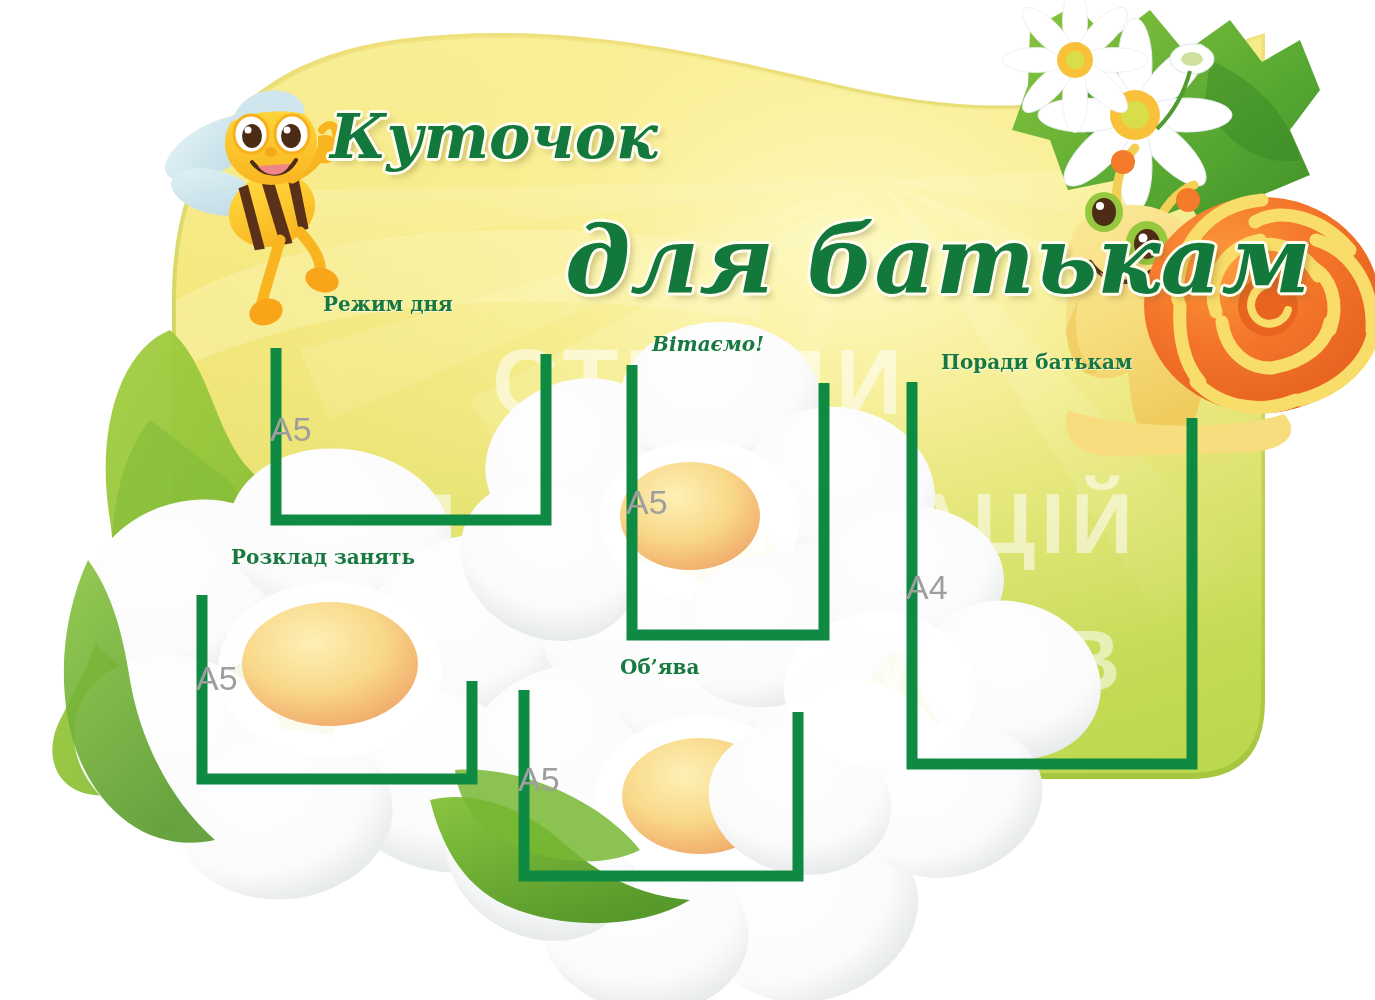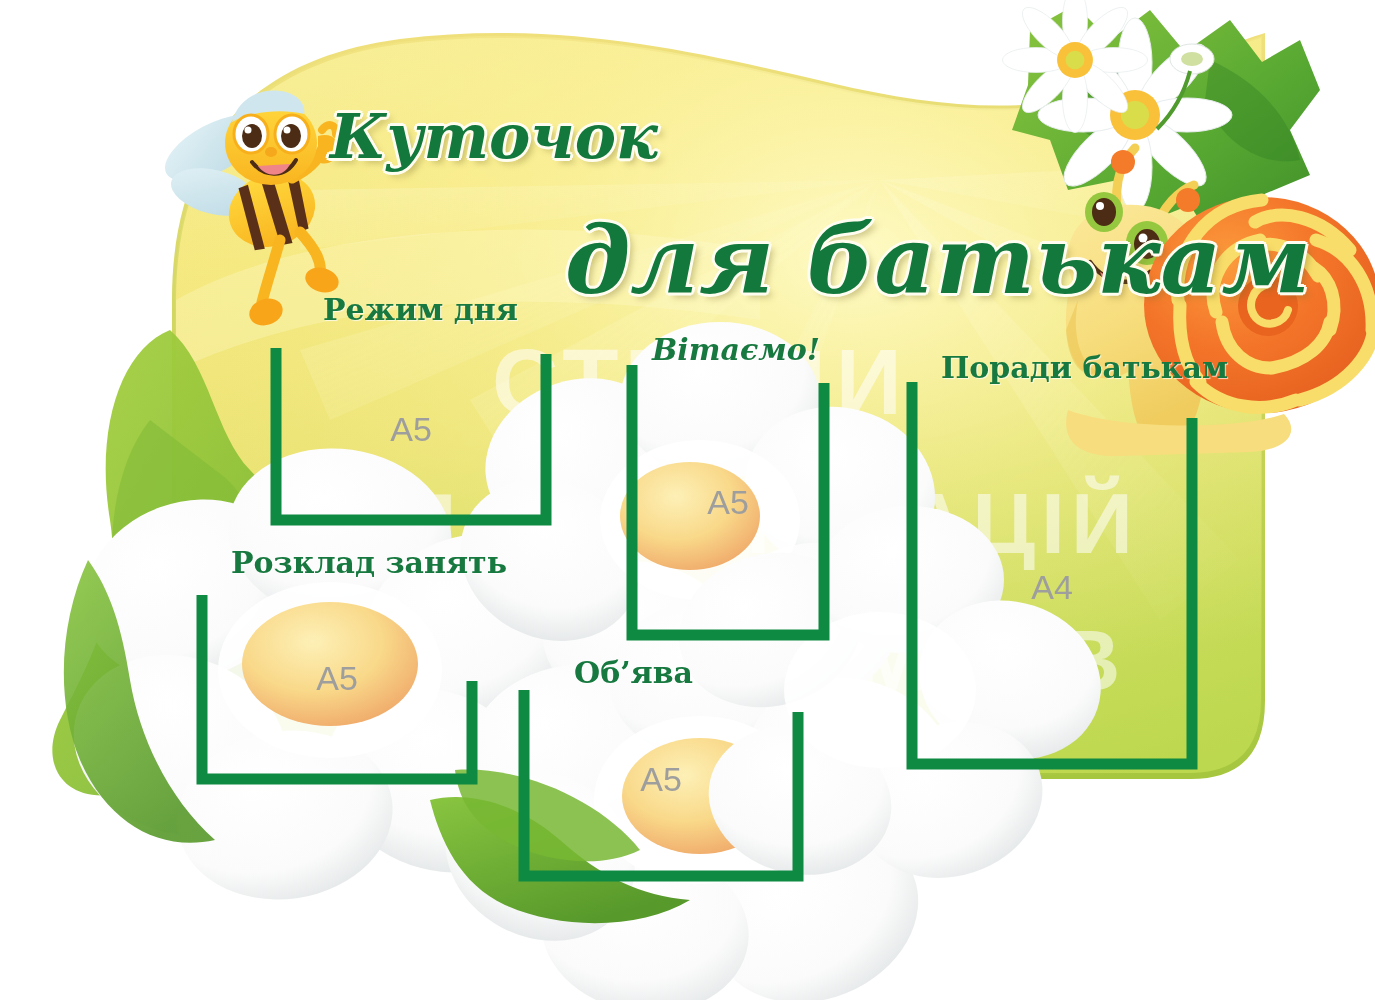--- a/index.html
+++ b/index.html
@@ -31,26 +31,26 @@
     text-shadow:
       3px 0 0 #fffdf0, -3px 0 0 #fffdf0, 0 3px 0 #fffdf0, 0 -3px 0 #fffdf0,
       2px 2px 0 #fffdf0, -2px 2px 0 #fffdf0, 2px -2px 0 #fffdf0, -2px -2px 0 #fffdf0,
       5px 5px 6px rgba(120,110,40,.35);
     white-space:nowrap;
   }
   #title-line1{position:absolute;left:330px;top:92px;font-size:62px;margin-top:8px;}
   #title-line2{position:absolute;left:565px;top:205px;font-size:94px;}
 
   .sec-title{position:absolute;white-space:nowrap;color:#17793f;
-    font-family:"DejaVu Serif",serif;font-weight:bold;font-size:30px;
+    font-family:"DejaVu Serif",serif;font-weight:bold;font-size:20px;
     text-shadow:1px 1px 1px rgba(255,255,255,.75);pointer-events:none;}
 
   
   .pocket{position:absolute;}
-  .pocket .lbl{position:absolute;left:0;right:0;text-align:center;
+  .pocket .lbl{position:absolute;left:0;right:0;text-align:left;
     color:#9e9e9e;font-family:"Liberation Sans",sans-serif;font-size:34px;}
   .pocket svg{position:absolute;left:0;top:0;overflow:visible;}
 </style>
 </head>
 <body>
 
 <div id="stage">
 
   <div class="board-wrap">
     <svg class="board-svg" viewBox="0 0 1375 1000" preserveAspectRatio="none">
@@ -390,21 +390,21 @@
   </div>
 
   <div class="main-title">
     <div id="title-line1" class="script">Куточок</div>
     <div id="title-line2" class="script">для батькам</div>
   </div>
 
   <div class="sec-title" style="left:323px;top:292px;">Режим дня</div>
   <div class="sec-title" style="left:203px;top:545px;margin-left:28px;">Розклад занять</div>
   <div class="sec-title" style="left:652px;top:332px;font-style:italic;">Вітаємо!</div>
-  <div class="sec-title" style="left:574px;top:655px;">Об’ява</div>
+  <div class="sec-title" style="left:620px;top:655px;">Об’ява</div>
   <div class="sec-title" style="left:941px;top:350px;">Поради батькам</div>
 
   <div class="pocket" style="left:270px;top:348px;width:282px;height:178px;">
     <svg width="282" height="178" viewBox="0 0 282 178">
       <path d="M6,0 L6,172 L276,172 L276,6" fill="none" stroke="#0f8a43" stroke-width="11" stroke-linejoin="miter"></path>
     </svg>
     <div class="lbl" style="top:62px;">A5</div>
   </div>
 
   <div class="pocket" style="left:196px;top:595px;width:282px;height:190px;">

